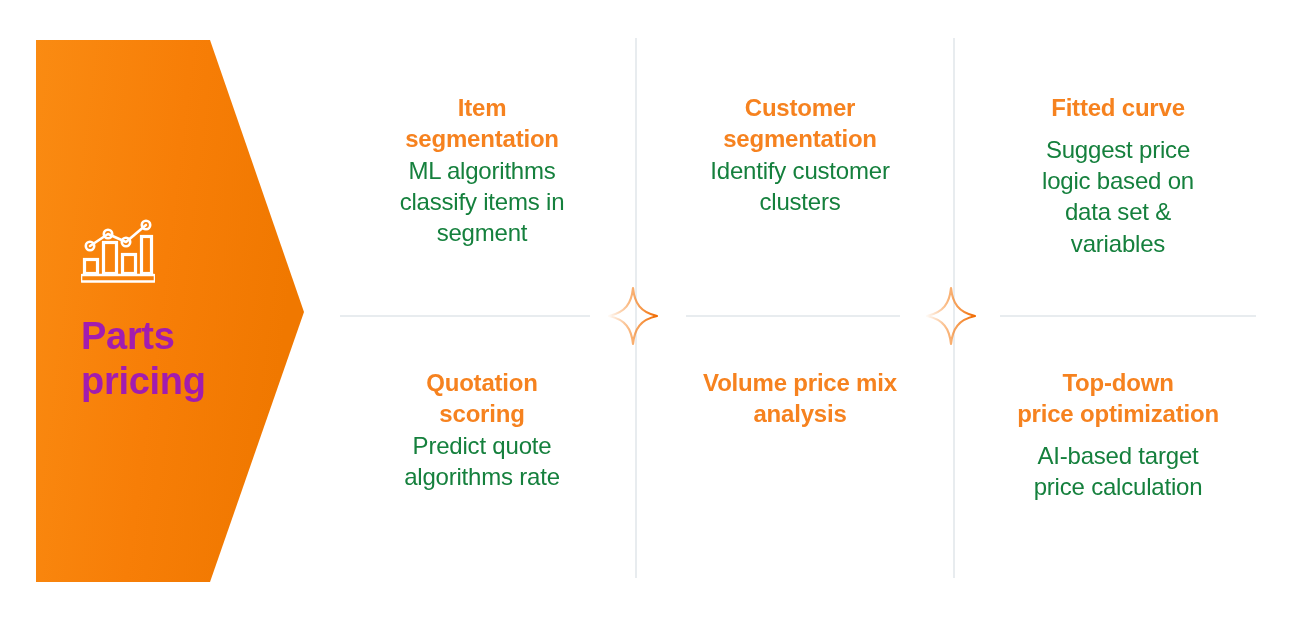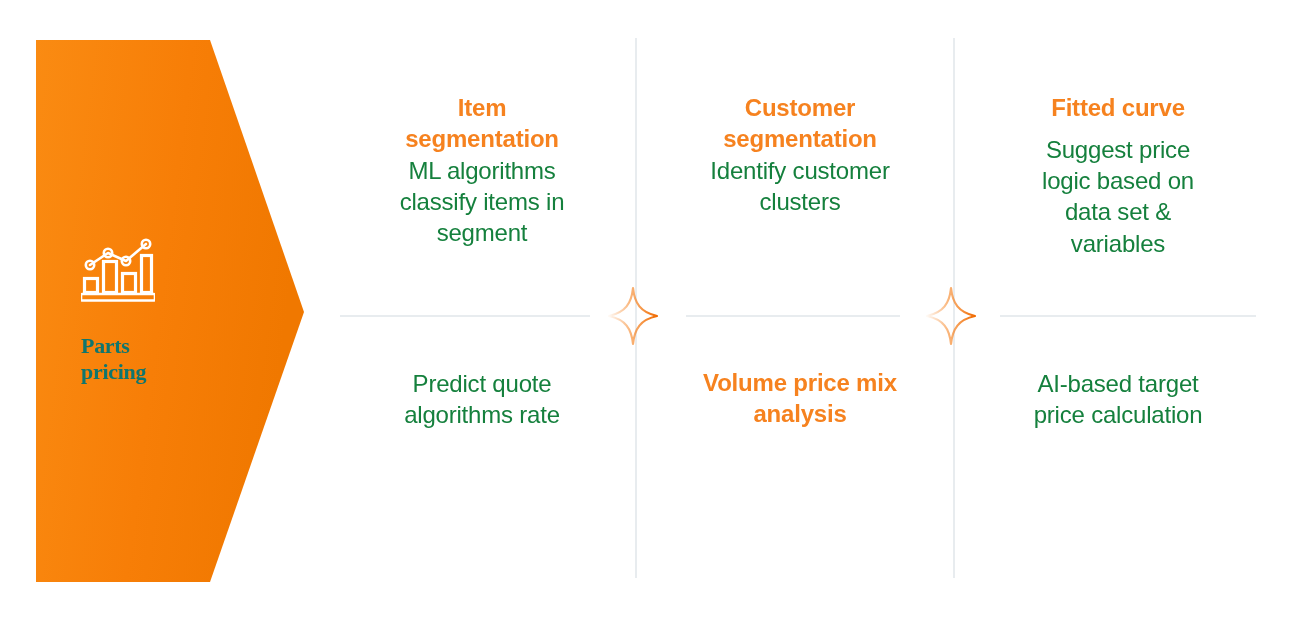--- a/index.html
+++ b/index.html
@@ -42,27 +42,26 @@
     padding-left: 45px;
     box-sizing: border-box;
   }
   .banner-icon {
     width: 74px;
     height: 66px;
     margin-bottom: 30px;
   }
   .banner-icon svg { display: block; width: 100%; height: 100%; }
   .banner-title {
-    color: #0f766e;
-    font-size: 22px;
+    color: #a21caf;
+    font-size: 38px;
     font-weight: bold;
     line-height: 1.18;
     letter-spacing: -0.3px;
     white-space: pre-line;
-    font-family: Liberation Serif, serif;
   }
 
   
   .grid {
     position: absolute;
     left: 338px;
     top: 38px;
     width: 924px;
     height: 540px;
   }
@@ -223,28 +222,32 @@
 
     <div class="cell row0 col2">
       <div class="cell-title">Fitted curve</div>
       <div class="cell-desc">Suggest price
 logic based on
 data set &amp;
 variables</div>
     </div>
 
     <div class="cell row1 col0">
+      <div class="cell-title">Quotation
+scoring</div>
       <div class="cell-desc">Predict quote
 algorithms rate</div>
     </div>
 
     <div class="cell row1 col1">
       <div class="cell-title">Volume price mix
 analysis</div>
     </div>
 
     <div class="cell row1 col2">
+      <div class="cell-title">Top-down
+price optimization</div>
       <div class="cell-desc">AI-based target
 price calculation</div>
     </div>
 
   </div>
 </div>
 
 </body></html>

